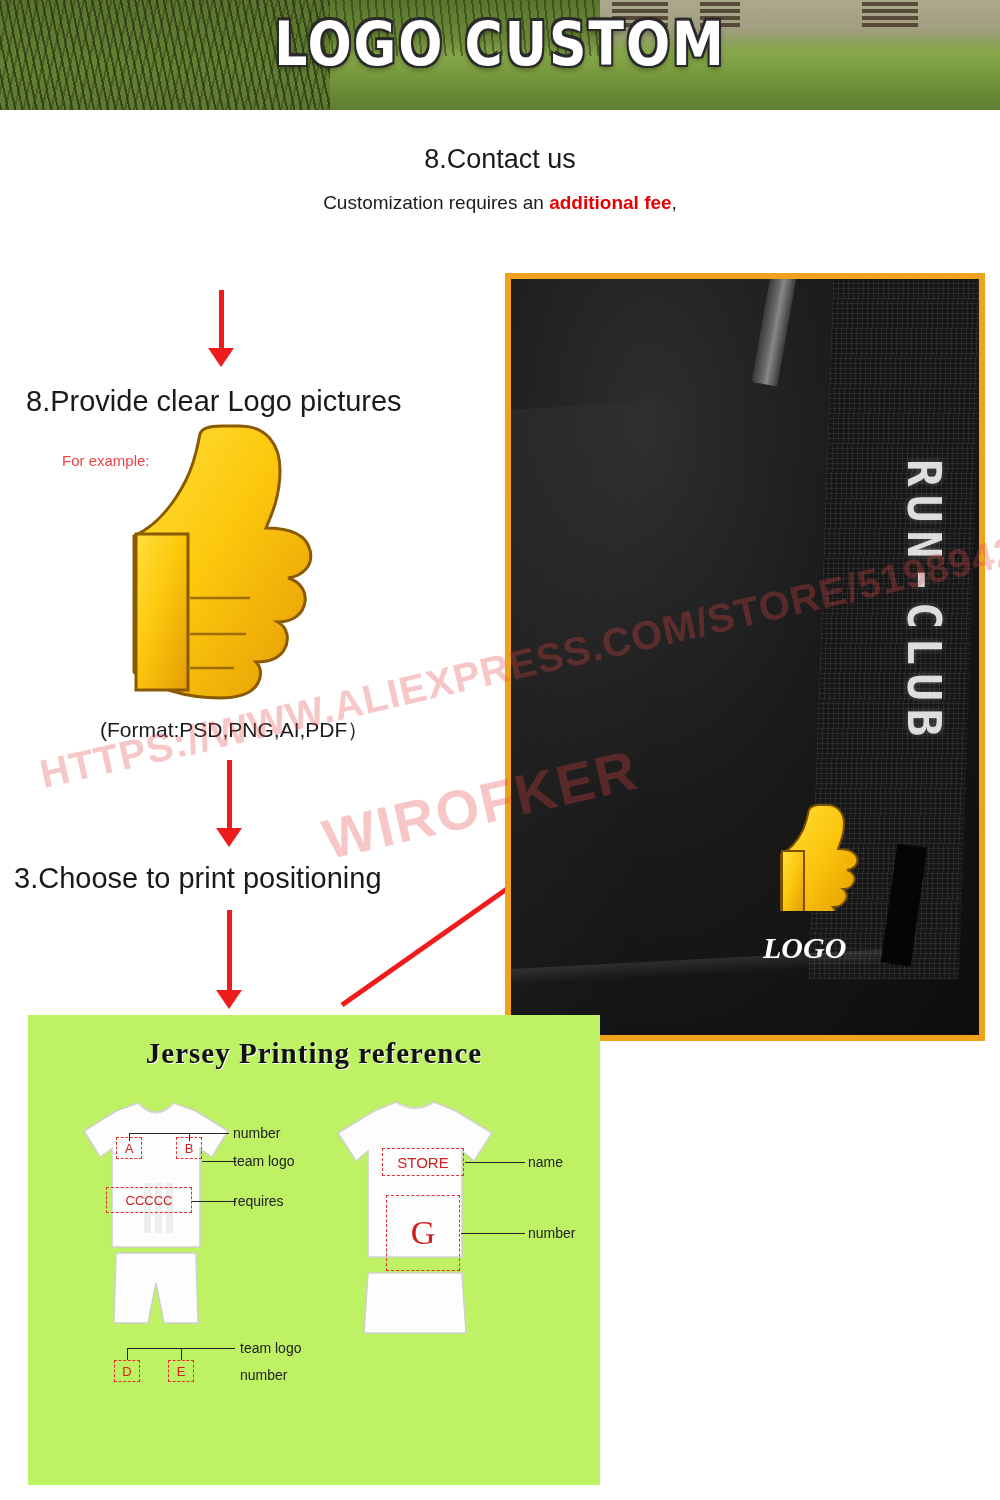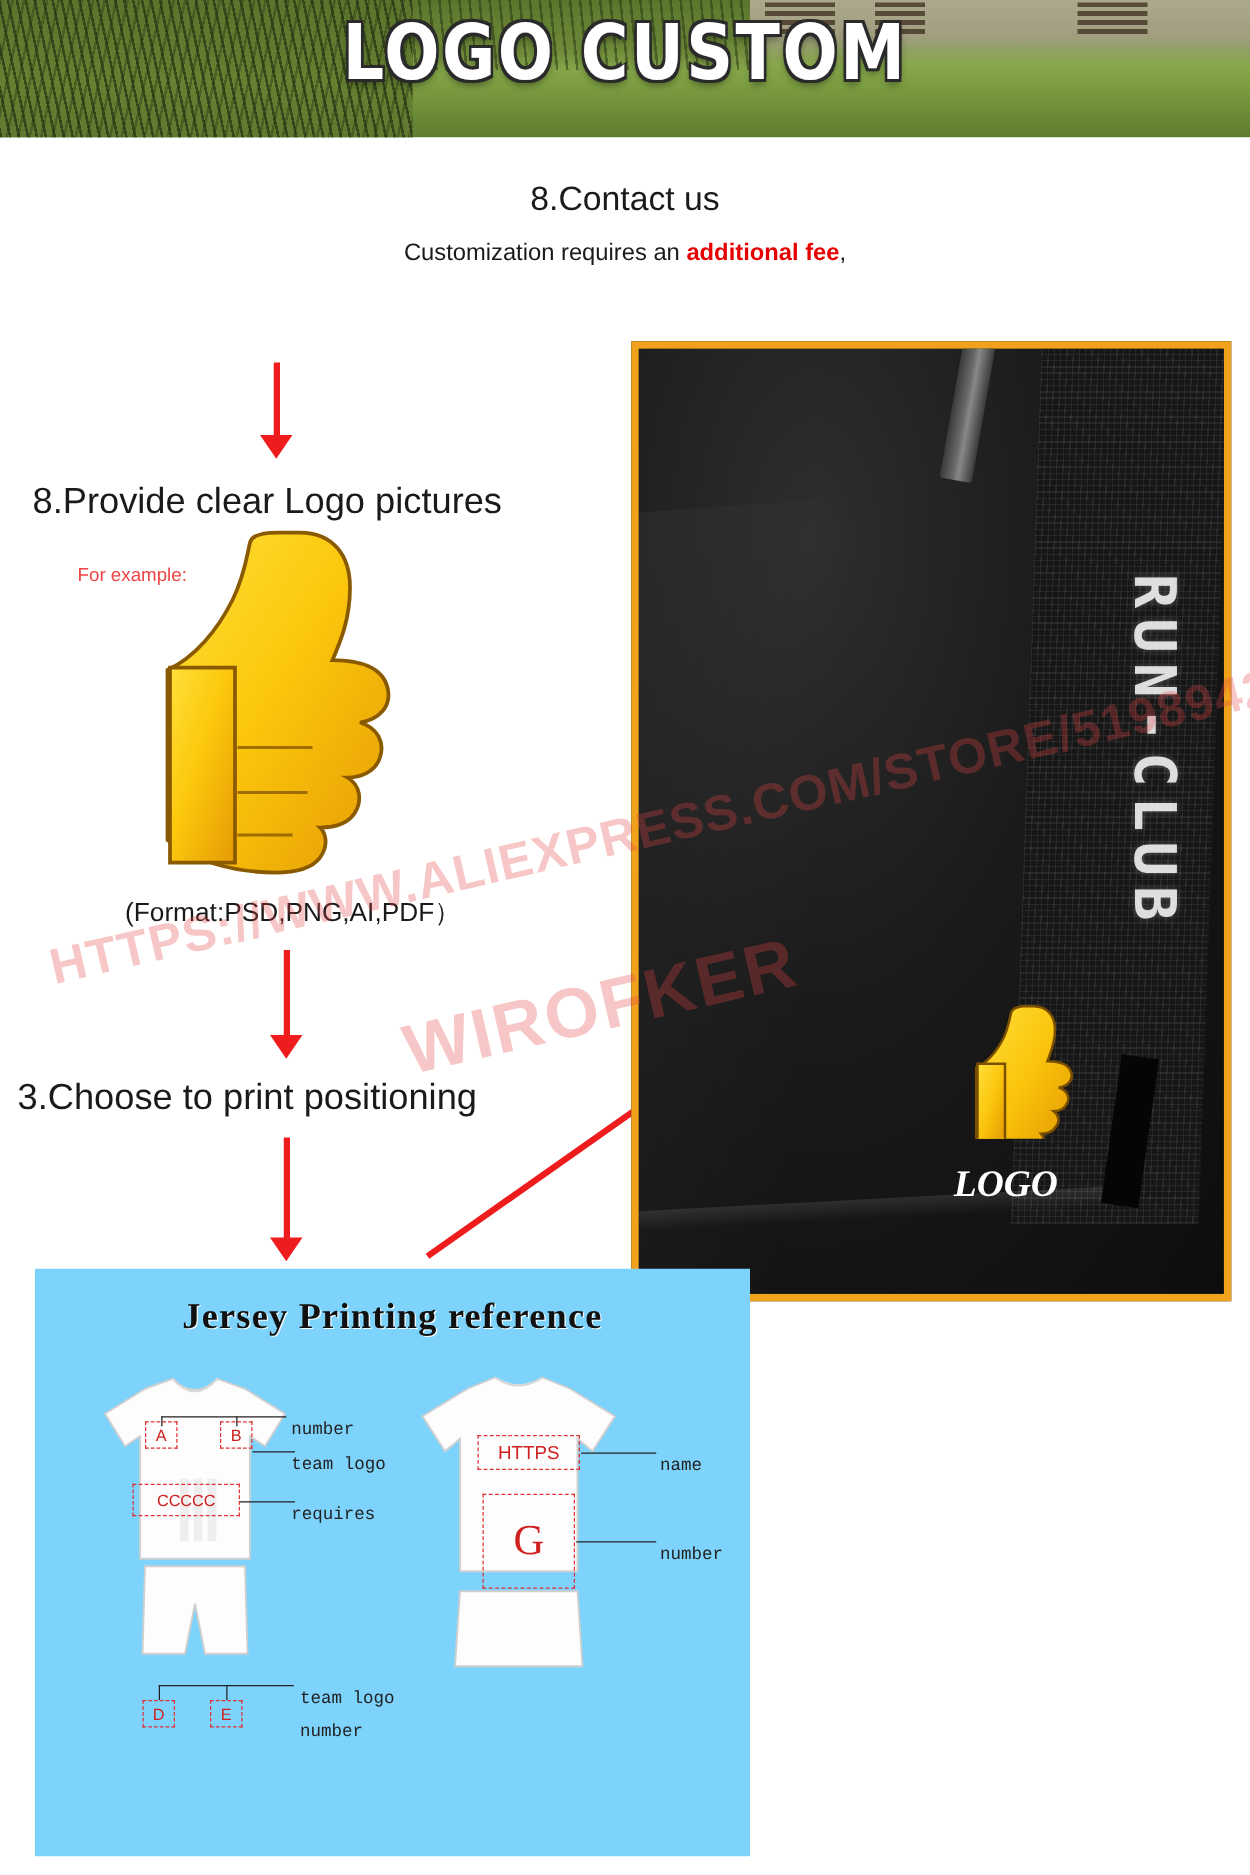--- a/index.html
+++ b/index.html
@@ -192,42 +192,41 @@
     transform: rotate(-13deg); letter-spacing: 1px;
   }
   #wm-brand {
     left: 320px; top: 772px; font-size: 56px;
     transform: rotate(-13deg); letter-spacing: 2px;
   }
 
   
   .ref-panel {
     position: absolute; left: 28px; top: 1015px; width: 572px; height: 470px;
-    background: #7dd3fc;
+    background: #bef264;
   }
   .ref-title {
     position: absolute; left: 0; top: 22px; width: 100%;
     text-align: center;
     font-family: "Liberation Serif", serif;
     font-weight: 700; font-size: 29px; color: #111;
     letter-spacing: 1px;
     text-shadow: 1px 1px 0 rgba(255,255,255,.9);
   }
   .jersey { position: absolute; }
   .dashed-box {
     position: absolute; border: 1px dashed #e03030; background: transparent;
     color: #d02020; font-size: 13px; display: flex; align-items: center; justify-content: center;
     font-family: "Liberation Sans", sans-serif;
   }
   .lead-line { position: absolute; background: #222; height: 1px; }
   .lead-v { position: absolute; background: #222; width: 1px; }
   .ref-label {
     position: absolute; font-size: 14px; color: #222;
-    font-family: Liberation Mono, monospace;
-    margin-top: 11px;
+    font-family: Liberation Sans, sans-serif;
   }
   .big-letter {
     position: absolute; border: 1px dashed #e03030;
     color: #d02020; display: flex; align-items: center; justify-content: center;
     font-size: 34px; font-family: "Liberation Serif", serif;
   }
 </style>
 </head>
 <body>
 
@@ -359,21 +358,21 @@
     <div class="lead-v" style="left:153px; top:333px; height:12px;"></div>
     <div class="ref-label" style="left:212px; top:325px;">team  logo</div>
     <div class="ref-label" style="left:212px; top:352px;">number</div>
 
     <svg class="jersey" style="left:302px; top:82px; width:170px; height:240px;" viewBox="0 0 170 240">
       <path d="M44 14 L66 5 Q85 18 104 5 L126 14 L162 36 L144 64 L132 54 L132 160 L38 160 L38 54 L26 64 L8 36 Z" fill="#fdfdfd" stroke="#cfcfcf" stroke-width="1.5"></path>
       <path d="M66 5 Q85 17 104 5" fill="none" stroke="#d8d8d8" stroke-width="1.5"></path>
       <path d="M38 176 L132 176 L136 236 L34 236 Z" fill="#fdfdfd" stroke="#cfcfcf" stroke-width="1.5"></path>
     </svg>
 
-    <div class="dashed-box" style="left:354px; top:133px; width:82px; height:28px; font-size:15px;">HTTPS</div>
+    <div class="dashed-box" style="left:354px; top:133px; width:82px; height:28px; font-size:15px;">STORE</div>
     <div class="big-letter" style="left:358px; top:180px; width:74px; height:76px;">G</div>
 
     <div class="lead-line" style="left:437px; top:147px; width:60px;"></div>
     <div class="ref-label" style="left:500px; top:139px;">name</div>
 
     <div class="lead-line" style="left:433px; top:218px; width:64px;"></div>
     <div class="ref-label" style="left:500px; top:210px;">number</div>
   </div>
 
 </div>

